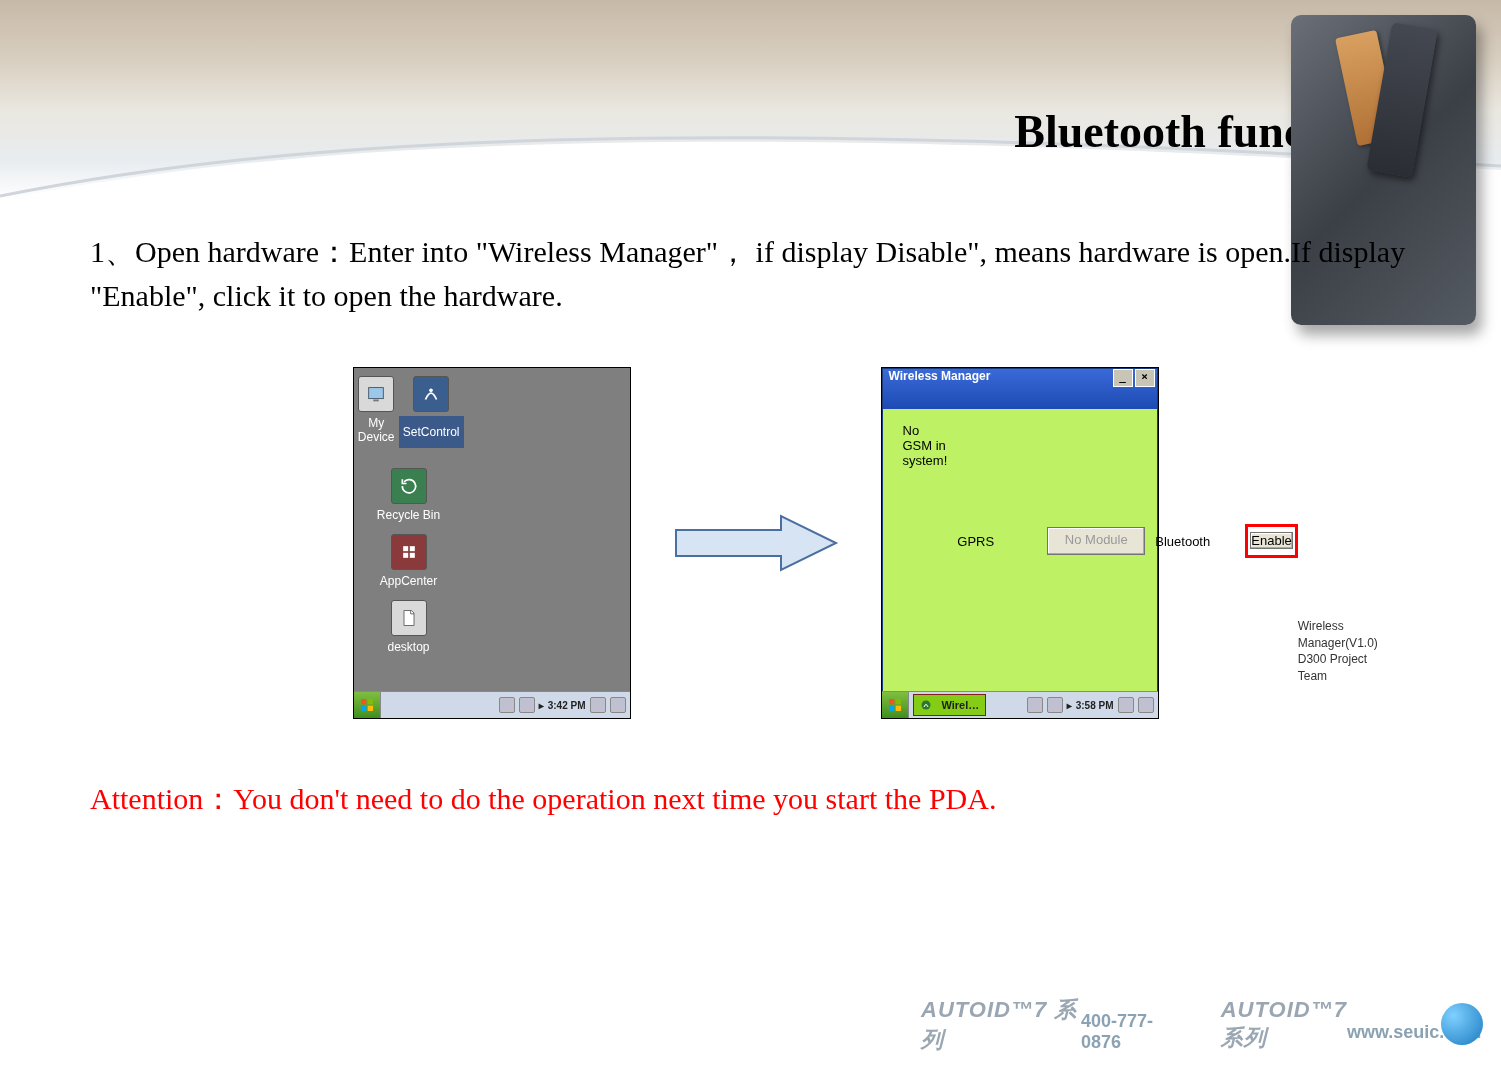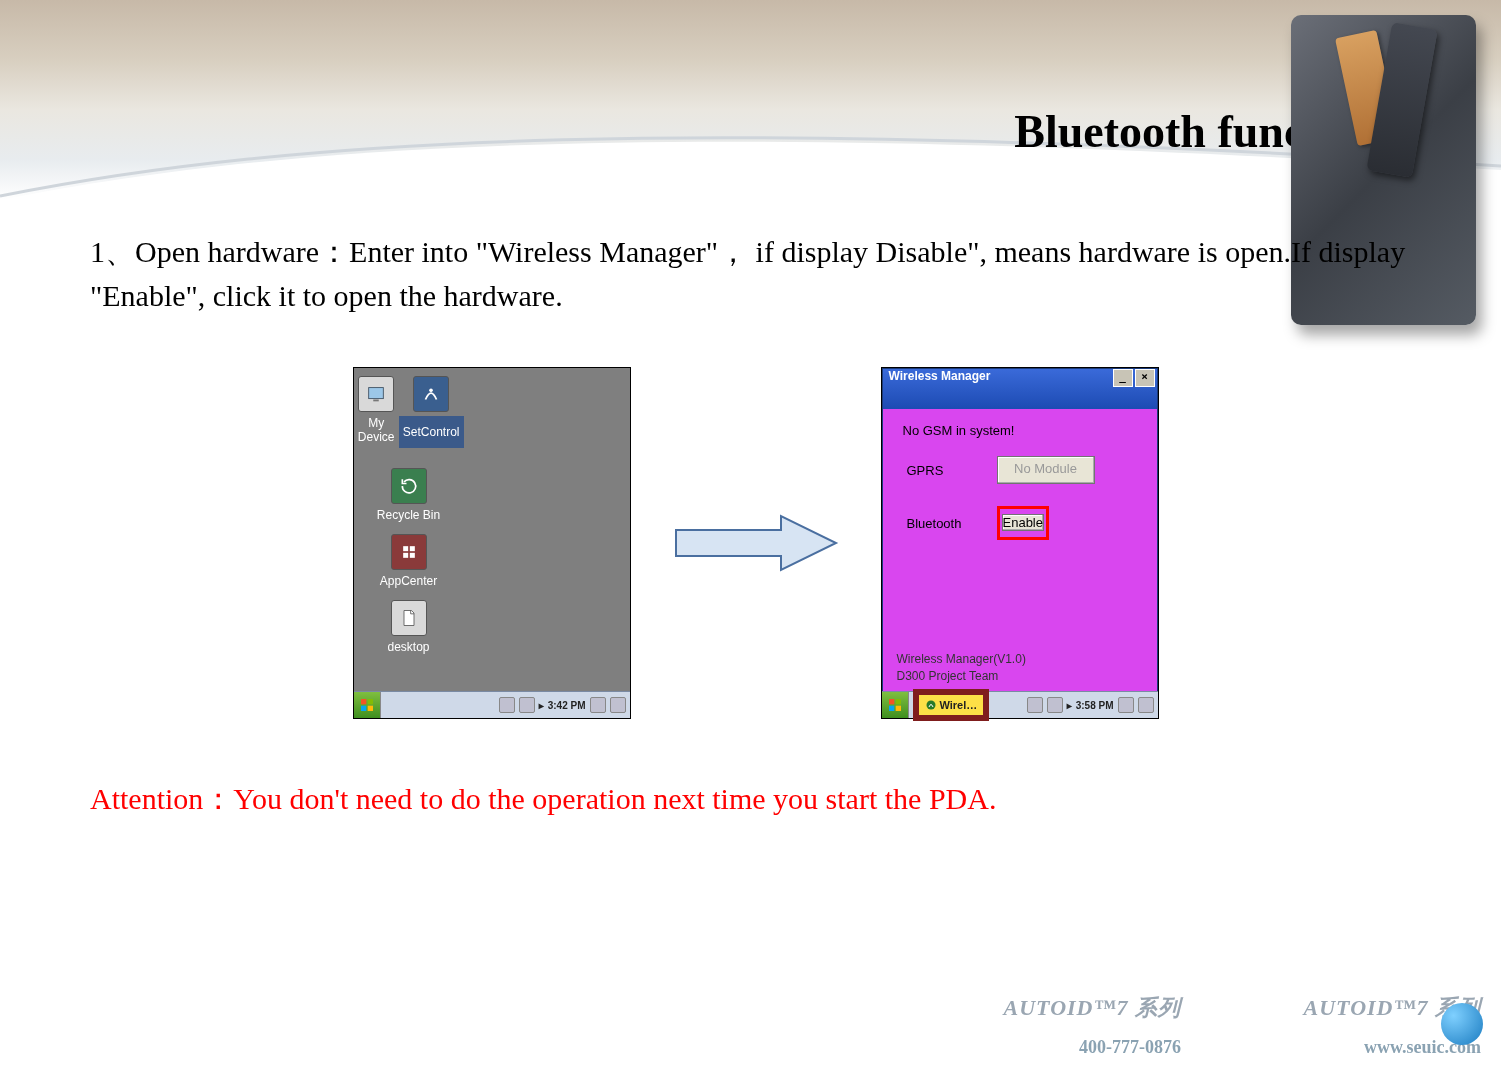--- a/index.html
+++ b/index.html
@@ -14,40 +14,40 @@
   .instr{font-size:30px;line-height:1.45;color:#000;margin:0 0 50px 0}
   .screens-row{display:flex;align-items:center;justify-content:center;gap:40px;margin-bottom:60px}
   .screen{width:278px;height:352px;background:#7f7f7f;border:1px solid #000;box-sizing:border-box;position:relative;font-family:Tahoma,Arial,sans-serif}
   .desktop-icons{position:absolute;left:0;top:0;width:110px}
   .dicon{display:flex;flex-direction:column;align-items:center;margin:8px 0 12px 0;font-size:12px;color:#fff}
   .dicon .sq{width:34px;height:34px;background:#d9d9d9;border:1px solid #555;margin-bottom:4px;border-radius:3px;display:flex;align-items:center;justify-content:center}
   .dicon.sel .lbl{background:#3b5a8a;padding:9px 4px}
   .dicon .lbl{color:#fff;font-size:12px;text-align:center}
   .taskbar{position:absolute;left:0;bottom:0;width:100%;height:26px;background:#cfd9e8;border-top:1px solid #7a8aa3;display:flex;align-items:center;font-size:11px;color:#222}
   .taskbar .start{width:26px;height:26px;background:linear-gradient(180deg,#7fbf3f,#3f8f1f);border-right:1px solid #888;display:flex;align-items:center;justify-content:center}
-  .taskbar .task-btn{height:20px;padding:0 6px;margin-left:4px;background:#fde047;border:6px solid #7f1d1d;display:flex;align-items:center;gap:3px;font-weight:700}
+  .taskbar .task-btn{height:20px;padding:0 6px;margin-left:4px;background:#84cc16;border:1px solid #7f1d1d;display:flex;align-items:center;gap:10px;font-weight:700}
   .taskbar .tray{margin-left:auto;display:flex;align-items:center;gap:4px;padding:0 4px;height:100%;font-weight:700;font-size:10px}
   .tray-ico{width:14px;height:14px;background:#c0c0d0;border:1px solid #888;border-radius:2px}
   .win{position:absolute;left:0;top:0;width:100%;height:calc(100% - 26px);background:#ece9d8;border:1px solid #1a3a7a;box-sizing:border-box;display:flex;flex-direction:column}
   .titlebar{height:40px;background:linear-gradient(180deg,#3a6ad9,#1d4bb3);color:#fff;font-size:12px;font-weight:700;display:flex;align-items:flex-start;padding:0 2px 0 6px}
   .titlebar .spacer{flex:1}
   .tbtn{width:18px;height:16px;background:#c8c4b6;border:1px solid #fff;color:#000;font-size:11px;text-align:center;line-height:14px;margin-left:2px;font-family:monospace;font-weight:700}
-  .win-body{flex:1;background:#d946ef;padding:10px 21px 6px 14px;font-size:13px;color:#000;display:flex;flex-direction:column}
+  .win-body{flex:1;background:#bef264;padding:10px 21px 6px 14px;font-size:13px;color:#000;display:flex;flex-direction:row}
   .status-msg{font-size:13px;margin:4px 0 18px 6px}
   .radio-row{display:flex;align-items:center;margin:0 0 22px 10px}
   .radio-row .rlabel{width:90px}
   .rbtn{width:96px;height:26px;background:#e8e5d6;border:1px solid #737373;font-size:13px;text-align:center;line-height:24px;box-shadow:inset -1px -1px 0 #aaa,inset 1px 1px 0 #fff}
   .rbtn.focus{border:1px dotted #000;outline:1px solid #888}
   .rbtn.disabled{color:#999}
   .attn-red{border:3px solid #ff0000;padding:2px;display:inline-block}
   .footer-info{font-size:12px;color:#333;margin-top:auto;line-height:1.4}
   .arrow-svg{width:170px;height:70px}
   .attention{font-size:30px;color:#ff0000;margin:10px 0 0 0}
   .btm-badges{position:absolute;bottom:0;right:0;display:flex;gap:40px;padding:10px 20px}
-  .badge{width:260px;height:80px;display:flex;flex-direction:column;align-items:flex-end;justify-content:center;font-family:Liberation Serif, serif}
+  .badge{width:260px;height:80px;display:flex;align-items:center;justify-content:center;font-family:Liberation Sans, sans-serif}
   .badge .brand{font-size:22px;font-weight:700;font-style:italic;color:#9aa6b2;letter-spacing:1px}
   .badge .sub{font-size:18px;font-weight:700;color:#8aa2b2;margin-top:14px}
   .globe{width:42px;height:42px;border-radius:50%;background:radial-gradient(circle at 30% 30%,#7fd0ff,#1a7bc0);position:absolute;right:-2px;top:18px}
   .badge{position:relative}
 </style>
 </head>
 <body>
 
 <div class="banner">
   <svg class="banner-swoop" viewBox="0 0 1501 120" preserveAspectRatio="none">

